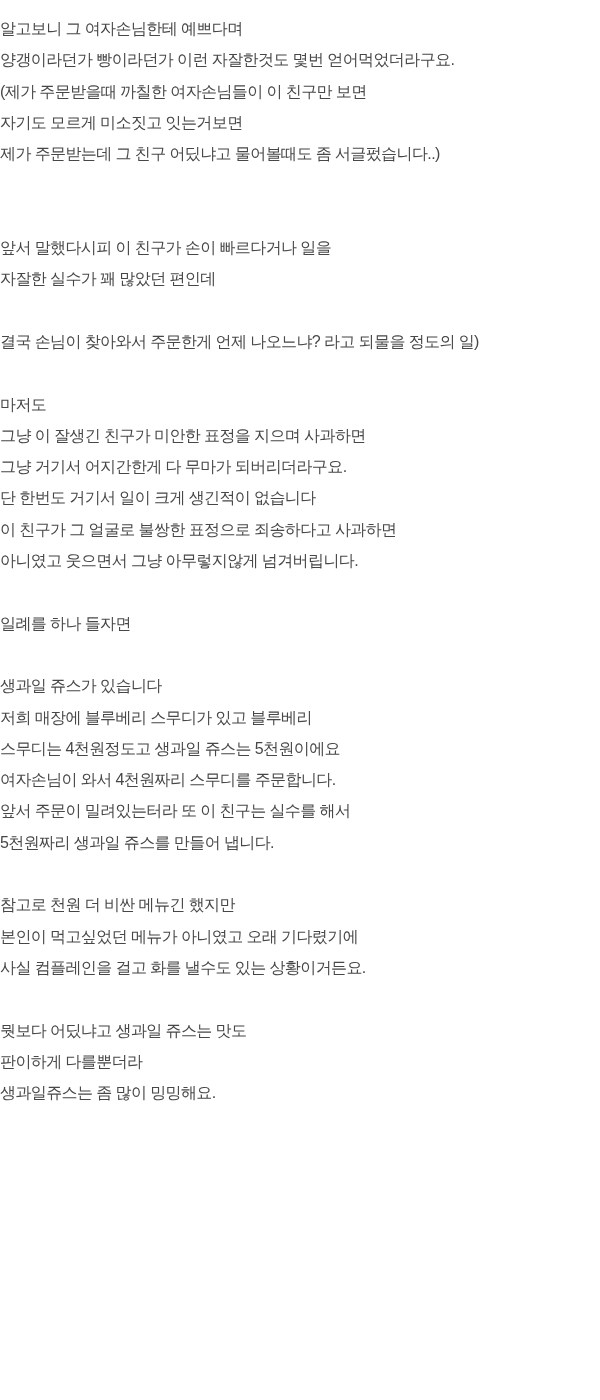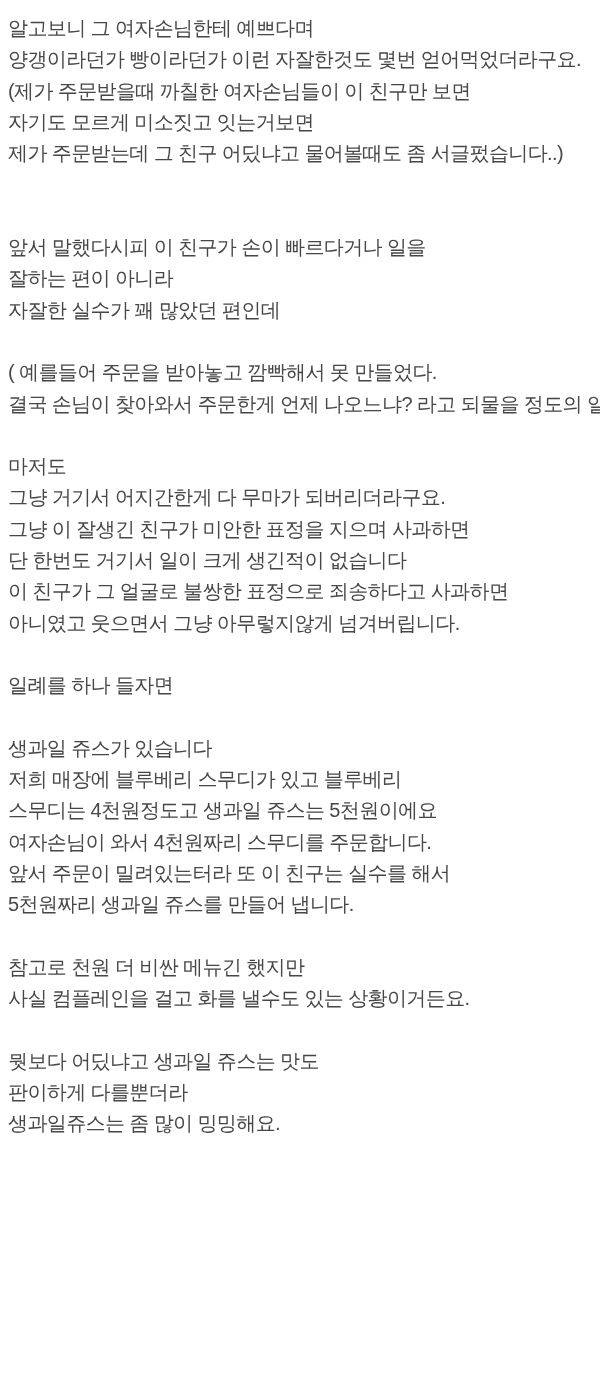--- a/index.html
+++ b/index.html
@@ -7,22 +7,22 @@
     padding: 0;
   }
   body {
     width: 600px;
     height: 1400px;
     background: #ffffff;
     overflow: hidden;
     font-family: "Liberation Sans", "DejaVu Sans", sans-serif;
   }
   .post-body {
-    padding: 13px 6px 0 8px;
-    font-size: 20px;
+    padding: 13px 6px 0 0;
+    font-size: 16px;
     line-height: 31.3px;
     letter-spacing: -0.6px;
     color: #474747;
   }
   .line {
     white-space: pre;
     height: 31.3px;
   }
   .line.blank {
     
@@ -33,41 +33,40 @@
 
 <div class="post-body">
     <div class="line">알고보니 그 여자손님한테 예쁘다며</div>
     <div class="line">양갱이라던가 빵이라던가 이런 자잘한것도 몇번 얻어먹었더라구요.</div>
     <div class="line">(제가 주문받을때 까칠한 여자손님들이 이 친구만 보면</div>
     <div class="line">자기도 모르게 미소짓고 잇는거보면</div>
     <div class="line">제가 주문받는데 그 친구 어딨냐고 물어볼때도 좀 서글펐습니다..)</div>
     <div class="line blank">&nbsp;</div>
     <div class="line blank">&nbsp;</div>
     <div class="line">앞서 말했다시피 이 친구가 손이 빠르다거나 일을</div>
-    <div class="line">잘하는 편이 아니라</div>
     <div class="line">자잘한 실수가 꽤 많았던 편인데</div>
     <div class="line blank">&nbsp;</div>
-    <div class="line">( 예를들어 주문을 받아놓고 깜빡해서 못 만들었다.</div>
     <div class="line">결국 손님이 찾아와서 주문한게 언제 나오느냐? 라고 되물을 정도의 일)</div>
     <div class="line blank">&nbsp;</div>
     <div class="line">마저도</div>
+    <div class="line">그냥 이 잘생긴 친구가 미안한 표정을 지으며 사과하면</div>
     <div class="line">그냥 거기서 어지간한게 다 무마가 되버리더라구요.</div>
-    <div class="line">그냥 이 잘생긴 친구가 미안한 표정을 지으며 사과하면</div>
     <div class="line">단 한번도 거기서 일이 크게 생긴적이 없습니다</div>
     <div class="line">이 친구가 그 얼굴로 불쌍한 표정으로 죄송하다고 사과하면</div>
     <div class="line">아니였고 웃으면서 그냥 아무렇지않게 넘겨버립니다.</div>
     <div class="line blank">&nbsp;</div>
     <div class="line">일례를 하나 들자면</div>
     <div class="line blank">&nbsp;</div>
     <div class="line">생과일 쥬스가 있습니다</div>
     <div class="line">저희 매장에 블루베리 스무디가 있고 블루베리</div>
     <div class="line">스무디는 4천원정도고 생과일 쥬스는 5천원이에요</div>
     <div class="line">여자손님이 와서 4천원짜리 스무디를 주문합니다.</div>
     <div class="line">앞서 주문이 밀려있는터라 또 이 친구는 실수를 해서</div>
     <div class="line">5천원짜리 생과일 쥬스를 만들어 냅니다.</div>
     <div class="line blank">&nbsp;</div>
     <div class="line">참고로 천원 더 비싼 메뉴긴 했지만</div>
+    <div class="line">본인이 먹고싶었던 메뉴가 아니였고 오래 기다렸기에</div>
     <div class="line">사실 컴플레인을 걸고 화를 낼수도 있는 상황이거든요.</div>
     <div class="line blank">&nbsp;</div>
     <div class="line">뭣보다 어딨냐고 생과일 쥬스는 맛도</div>
     <div class="line">판이하게 다를뿐더라</div>
     <div class="line">생과일쥬스는 좀 많이 밍밍해요.</div>
   </div>
 
 </body></html>

